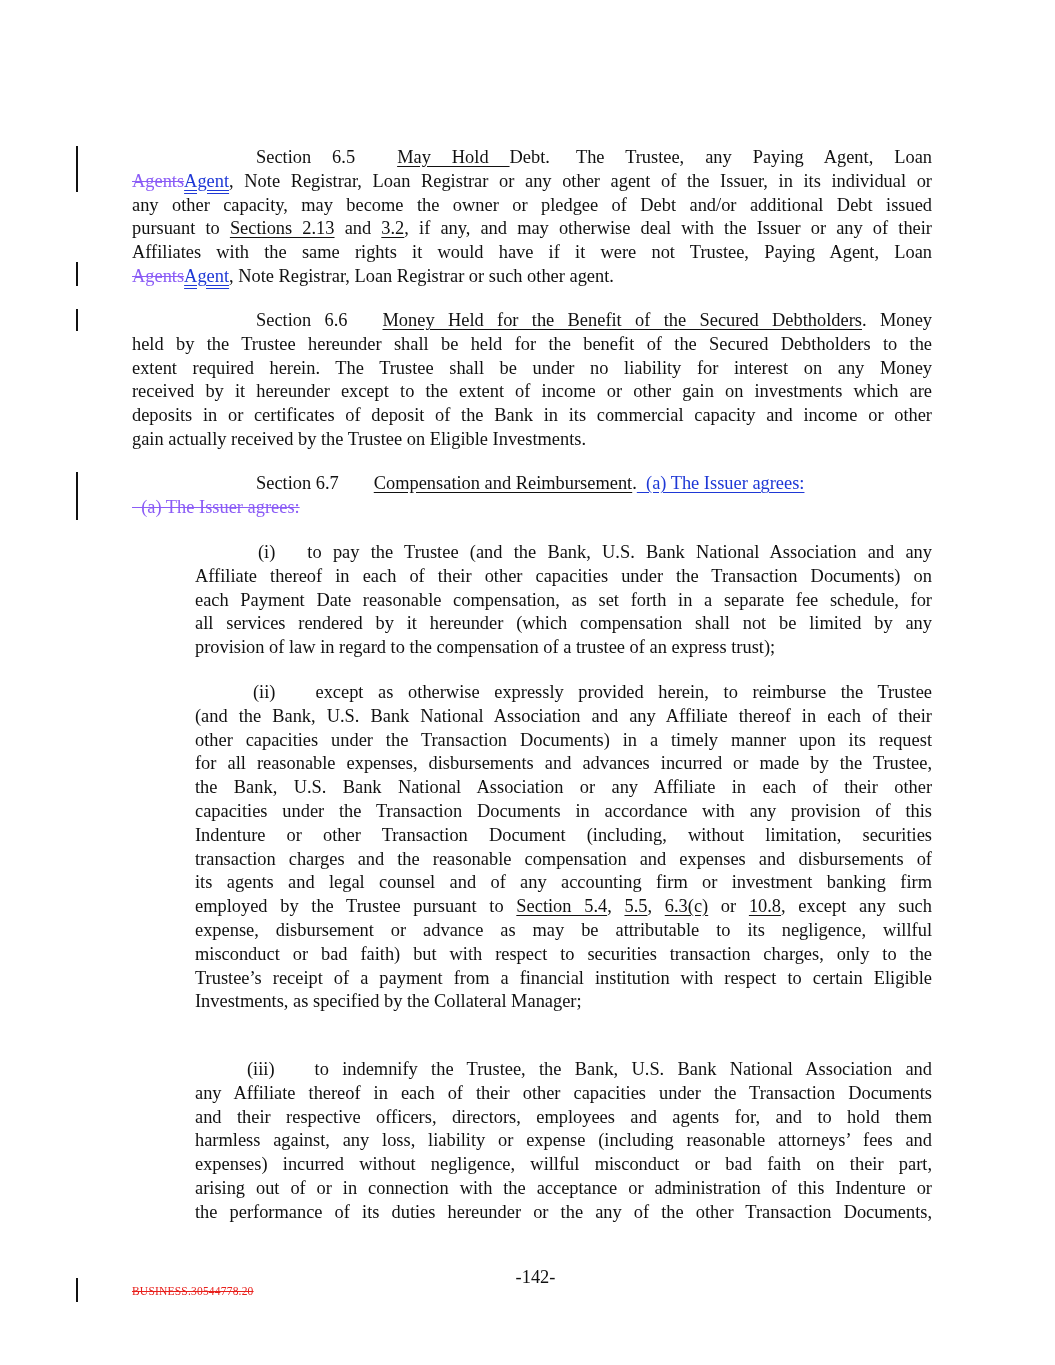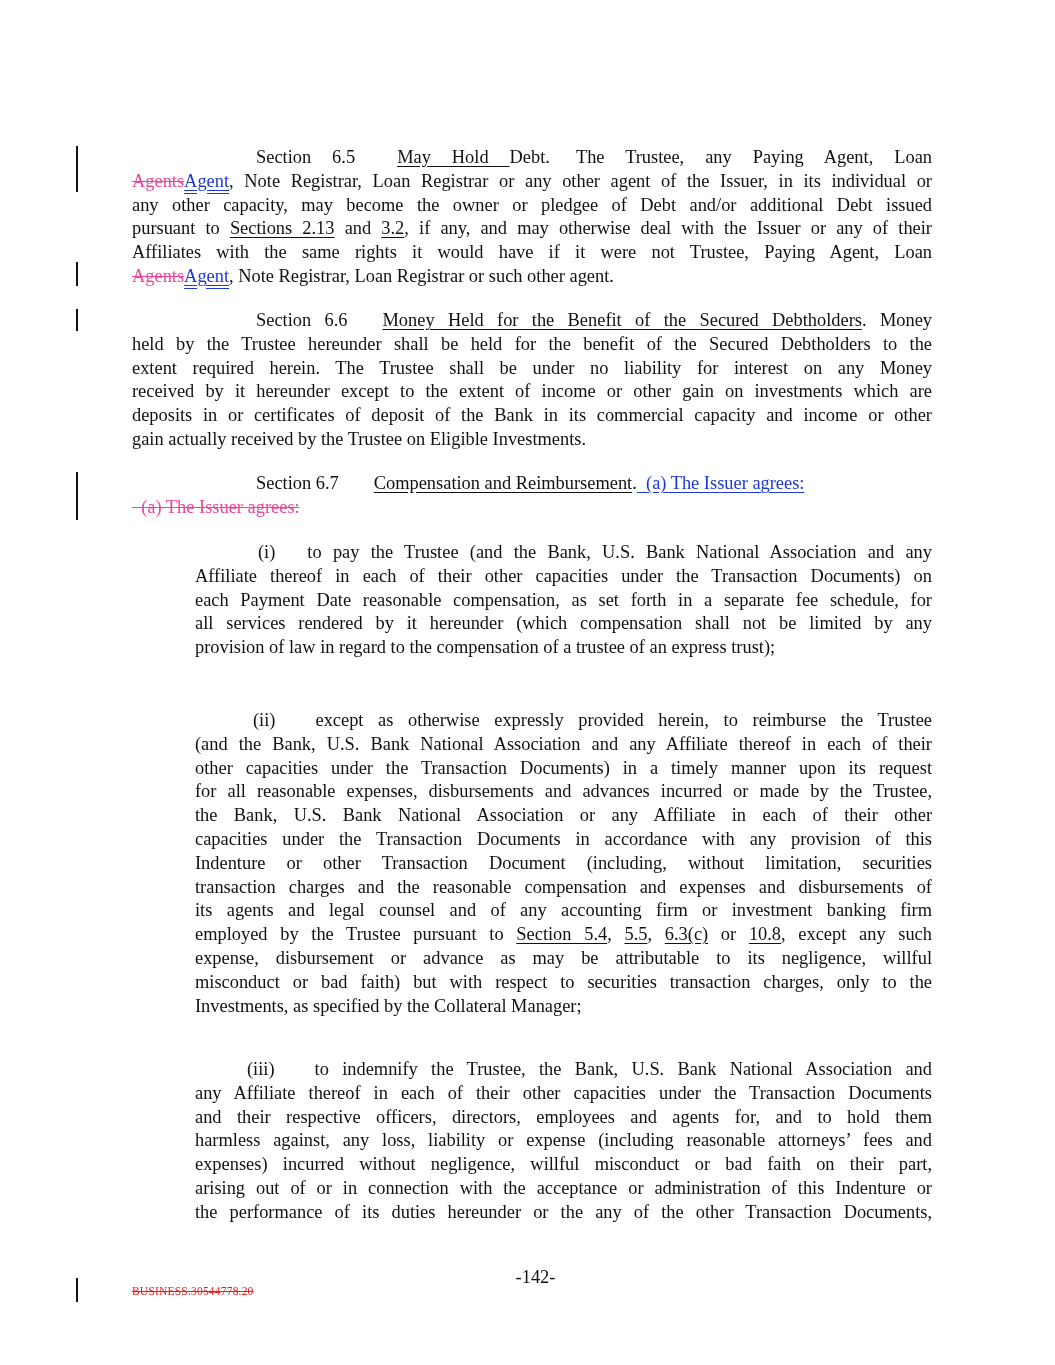--- a/index.html
+++ b/index.html
@@ -4,21 +4,21 @@
 <style>
   html, body { margin: 0; padding: 0; background: #ffffff; }
   body { width: 1055px; height: 1365px; position: relative; overflow: hidden;
          font-family: "Liberation Serif", "DejaVu Serif", serif; color: #111; }
   .page { position: absolute; left: 8px; top: 0; width: 1055px; height: 1365px; text-decoration: underline; }
   .para { position: absolute; left: 124px; width: 800px; font-size: 18.4px; line-height: 23.8px; text-align: justify; text-align-last: auto; }
   .para.indent { left: 187px; width: 737px; }
   .line { display: block; text-align: justify; text-align-last: justify; white-space: nowrap; height: 23.8px; }
   .line.last { text-align-last: left; }
   .u { text-decoration: underline; text-underline-offset: 3px; }
-  .del { color: #ec4899; text-decoration: line-through; }
+  .del { color: #8b5cf6; text-decoration: line-through; }
   .ins { color: #1e38d6; text-decoration: underline double; text-underline-offset: 3px; }
   .ins-single { color: #1e38d6; text-decoration: underline; text-underline-offset: 3px; }
   .changebar { position: absolute; left: 68px; width: 1.6px; background: #111; }
   .tab { display: inline-block; }
   .page-number { position: absolute; top: 1258px; left: 0; width: 1055px; text-align: center; font-size: 18.4px; margin-top: 9px; }
   .footer-id { position: absolute; top: 1285px; left: 124px; font-size: 11.5px; color: #e8201c; text-decoration: line-through; letter-spacing: 0.2px; }
 </style>
 </head>
 <body>
 
@@ -60,33 +60,34 @@
   </div>
 
   <div class="para indent" style="top:541px;">
     <span class="line" style="padding-left:63px;"><span>(i)</span><span class="tab" style="width:32px"></span><span>to pay the Trustee (and the Bank, U.S. Bank National Association and any</span></span>
     <span class="line">Affiliate thereof in each of their other capacities under the Transaction Documents) on</span>
     <span class="line">each Payment Date reasonable compensation, as set forth in a separate fee schedule, for</span>
     <span class="line">all services rendered by it hereunder (which compensation shall not be limited by any</span>
     <span class="line last">provision of law in regard to the compensation of a trustee of an express trust);</span>
   </div>
 
-  <div class="para indent" style="top:681px;margin-top:28px;">
+  <div class="para indent" style="top:681px;">
     <span class="line" style="padding-left:58px;"><span>(ii)</span><span class="tab" style="width:40px"></span><span>except as otherwise expressly provided herein, to reimburse the Trustee</span></span>
     <span class="line">(and the Bank, U.S. Bank National Association and any Affiliate thereof in each of their</span>
     <span class="line">other capacities under the Transaction Documents) in a timely manner upon its request</span>
     <span class="line">for all reasonable expenses, disbursements and advances incurred or made by the Trustee,</span>
     <span class="line">the Bank, U.S. Bank National Association or any Affiliate in each of their other</span>
     <span class="line">capacities under the Transaction Documents in accordance with any provision of this</span>
     <span class="line">Indenture or other Transaction Document (including, without limitation, securities</span>
     <span class="line">transaction charges and the reasonable compensation and expenses and disbursements of</span>
     <span class="line">its agents and legal counsel and of any accounting firm or investment banking firm</span>
     <span class="line"><span>employed by the Trustee pursuant to </span><span class="u">Section 5.4</span><span>, </span><span class="u">5.5</span><span>, </span><span class="u">6.3(c)</span><span> or </span><span class="u">10.8</span><span>, except any such</span></span>
     <span class="line">expense, disbursement or advance as may be attributable to its negligence, willful</span>
     <span class="line">misconduct or bad faith) but with respect to securities transaction charges, only to the</span>
+    <span class="line">Trustee’s receipt of a payment from a financial institution with respect to certain Eligible</span>
     <span class="line last">Investments, as specified by the Collateral Manager;</span>
   </div>
 
   <div class="para indent" style="top:1058px;">
     <span class="line" style="padding-left:52px;"><span>(iii)</span><span class="tab" style="width:40px"></span><span>to indemnify the Trustee, the Bank, U.S. Bank National Association and</span></span>
     <span class="line">any Affiliate thereof in each of their other capacities under the Transaction Documents</span>
     <span class="line">and their respective officers, directors, employees and agents for, and to hold them</span>
     <span class="line">harmless against, any loss, liability or expense (including reasonable attorneys’ fees and</span>
     <span class="line">expenses) incurred without negligence, willful misconduct or bad faith on their part,</span>
     <span class="line">arising out of or in connection with the acceptance or administration of this Indenture or</span>

